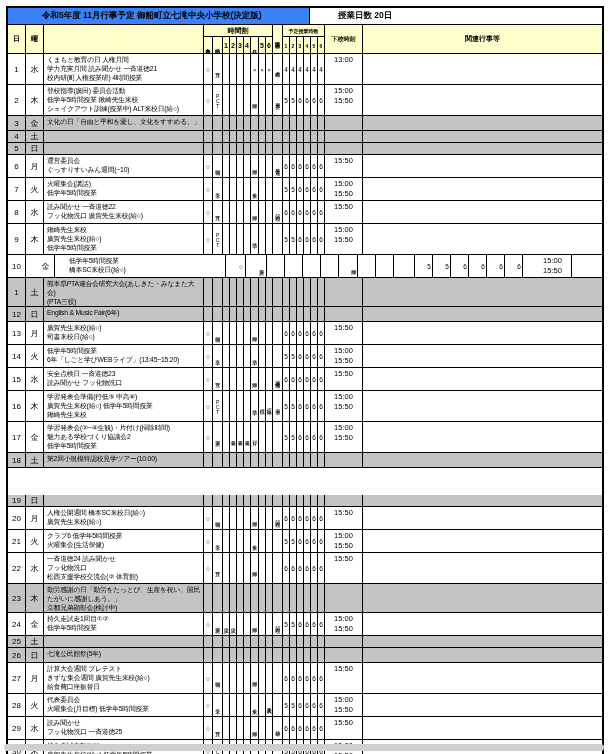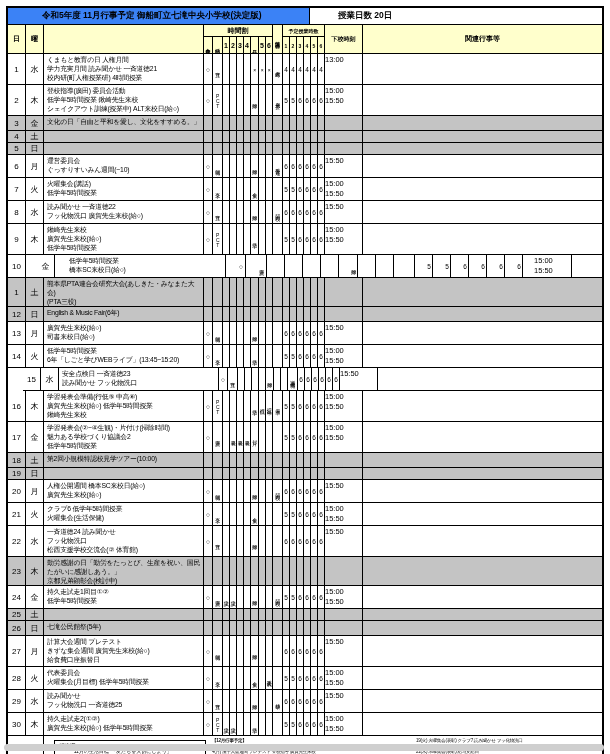--- a/index.html
+++ b/index.html
@@ -24,21 +24,21 @@
   .row{border-bottom:1px solid #000;background:#fff;}
   .row.holiday .c{background:#c4c4c4;}
   .c{border-right:1px solid #000;overflow:hidden;display:flex;align-items:center;justify-content:center;}
   .c.last{border-right:none;}
   .c.day,.c.wd{font-size:8px;}
   .c.ev{display:block;padding:1px 0 0 3px;}
   .ln{font-size:6.8px;line-height:9px;letter-spacing:-0.2px;white-space:normal;}
   .c.mk{font-size:6.5px;}
   .vm{writing-mode:vertical-rl;text-orientation:upright;font-size:5px;line-height:6.5px;letter-spacing:-1px;margin:0 auto;}
   .c.hr{font-size:6.5px;}
-  .c.gk{display:block;padding-top:1px;}
+  .c.gk{display:block;text-align:center;padding-top:1px;}
   .gt{font-size:7.5px;line-height:9.5px;}
   
   .foot{display:grid;grid-template-columns:36px 1fr;height:46px;}
   .foot-label{border-right:1px solid #000;display:flex;align-items:center;justify-content:center;font-size:6px;writing-mode:vertical-rl;text-orientation:upright;letter-spacing:0;}
   .foot-body{position:relative;}
   .goalbox{position:absolute;left:10px;top:4px;width:152px;height:35px;border:1px solid #000;padding:1px 2px;box-sizing:border-box;}
   .goalbox-title{font-size:5px;line-height:6px;}
   .goal-row{display:flex;font-size:5px;line-height:6.5px;}
   .goal-row .gl{width:52px;text-align:right;white-space:nowrap;flex:none;}
   .goal-row .gv{padding-left:2px;white-space:nowrap;}
@@ -534,21 +534,21 @@
         <div class="c hr">6</div>
         <div class="c hr">6</div>
         <div class="c hr">6</div>
         <div class="c hr">6</div>
         <div class="c gk">
           <div class="gt">15:00</div>
           <div class="gt">15:50</div>
         </div>
         <div class="c rel last"></div>
       </div>
-      <div class="grid row" style="min-height: 22px; margin-left: 15px;">
+      <div class="grid row" style="min-height: 22px;">
         <div class="c day">15</div>
         <div class="c wd">水</div>
         <div class="c ev">
           <div class="ln">安全点検日 一斉道徳23</div>
           <div class="ln">読み聞かせ フッ化物洗口</div>
         </div>
         <div class="c mk">○</div>
         <div class="c vc">
           <span class="vm">見守</span>
         </div>
@@ -673,21 +673,21 @@
         <div class="c vc"></div>
         <div class="c hr"></div>
         <div class="c hr"></div>
         <div class="c hr"></div>
         <div class="c hr"></div>
         <div class="c hr"></div>
         <div class="c hr"></div>
         <div class="c gk"></div>
         <div class="c rel last"></div>
       </div>
-      <div class="grid row holiday" style="min-height: 10px;">
+      <div class="grid row holiday" style="min-height: 10px; margin-top: 27px;">
         <div class="c day">19</div>
         <div class="c wd">日</div>
         <div class="c ev"></div>
         <div class="c mk"></div>
         <div class="c vc"></div>
         <div class="c vc"></div>
         <div class="c vc"></div>
         <div class="c vc"></div>
         <div class="c vc"></div>
         <div class="c vc"></div>

